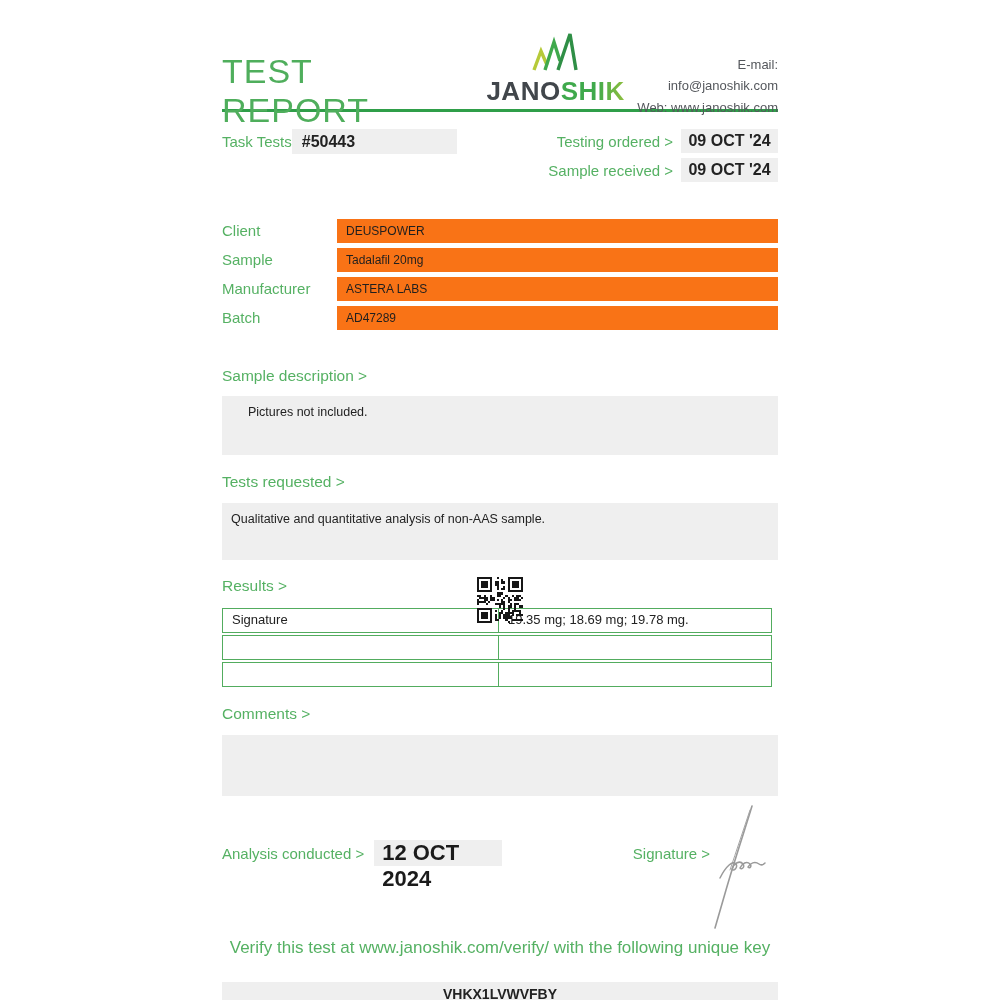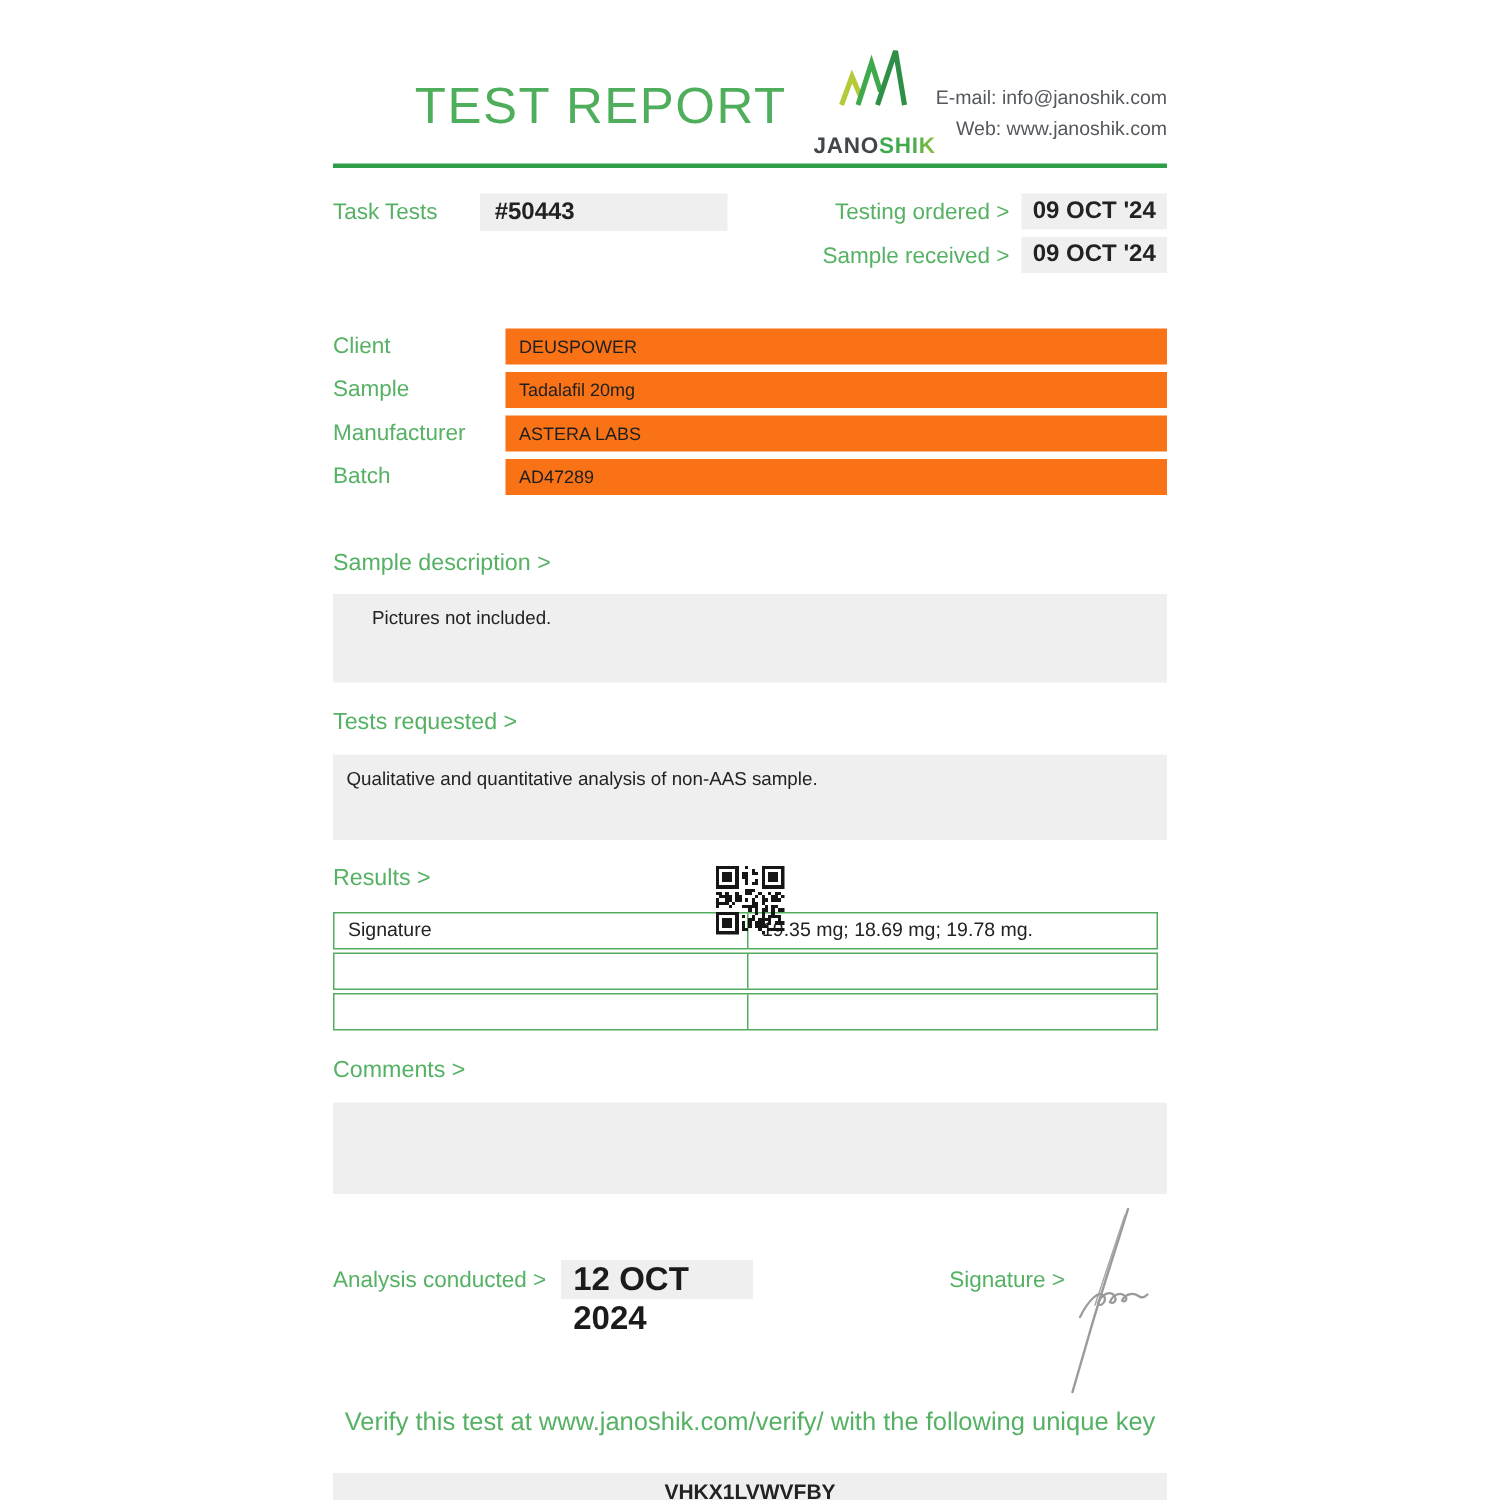--- a/index.html
+++ b/index.html
@@ -8,34 +8,34 @@
   .page {
     position: relative; width: 1000px; height: 1000px;
     background: #ffffff; margin: 0 auto; overflow: hidden;
   }
   .content { position: absolute; left: 222px; width: 556px; top: 0; height: 1000px; }
 
   
   .header { display: flex; justify-content: flex-end; margin-top: 30px; height: 68px; }
   .title { font-size: 34px; font-weight: 400; color: #4fae5c; letter-spacing: 1px; margin-top: 22px; }
   .logo { display: flex; flex-direction: column; align-items: center; margin-left: 18px; }
-  .logo-text { font-size: 15px; font-weight: bold; letter-spacing: 0.5px; color: #41464b; margin-top: 12px; }
+  .logo-text { font-size: 26px; font-weight: bold; letter-spacing: 0.5px; color: #41464b; margin-top: 0; }
   .logo-text .green {
     background: linear-gradient(90deg, #3fa94c 55%, #8fbf3e 100%);
     -webkit-background-clip: text; background-clip: text; color: transparent;
   }
   .contact { text-align: right; font-size: 13px; color: #54575c; line-height: 1.65; margin-top: 24px; }
   .rule { height: 3px; background: #2f9e49; border: none; margin-top: 11px; }
 
   
   .meta { display: flex; justify-content: space-between; margin-top: 17px; }
   .meta-left { display: flex; align-items: center; height: 25px; }
   .label-green { color: #55b163; font-size: 15px; white-space: nowrap; }
   .task-box {
-    margin-left: 28px; width: 165px; height: 25px; line-height: 25px;
+    margin-left: 0; width: 165px; height: 25px; line-height: 25px;
     background: #efefef; font-size: 16px; font-weight: bold; color: #222; padding-left: 10px;
   }
   .meta-right { display: flex; flex-direction: column; gap: 5px; }
   .meta-date-row { display: flex; align-items: center; justify-content: flex-end; height: 24px; }
   .date-box {
     margin-left: 8px; width: 97px; height: 24px; line-height: 24px; text-align: center;
     background: #efefef; font-size: 16px; font-weight: bold; color: #222;
   }
 
   

